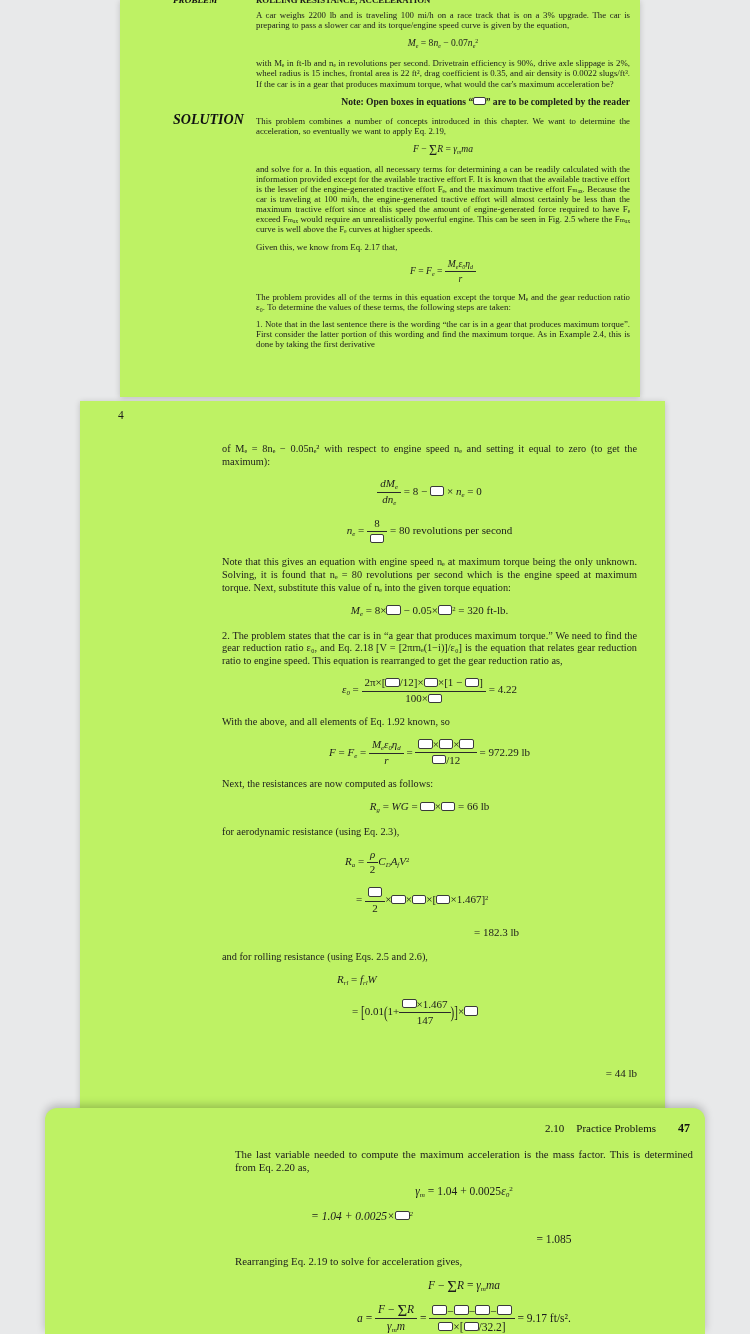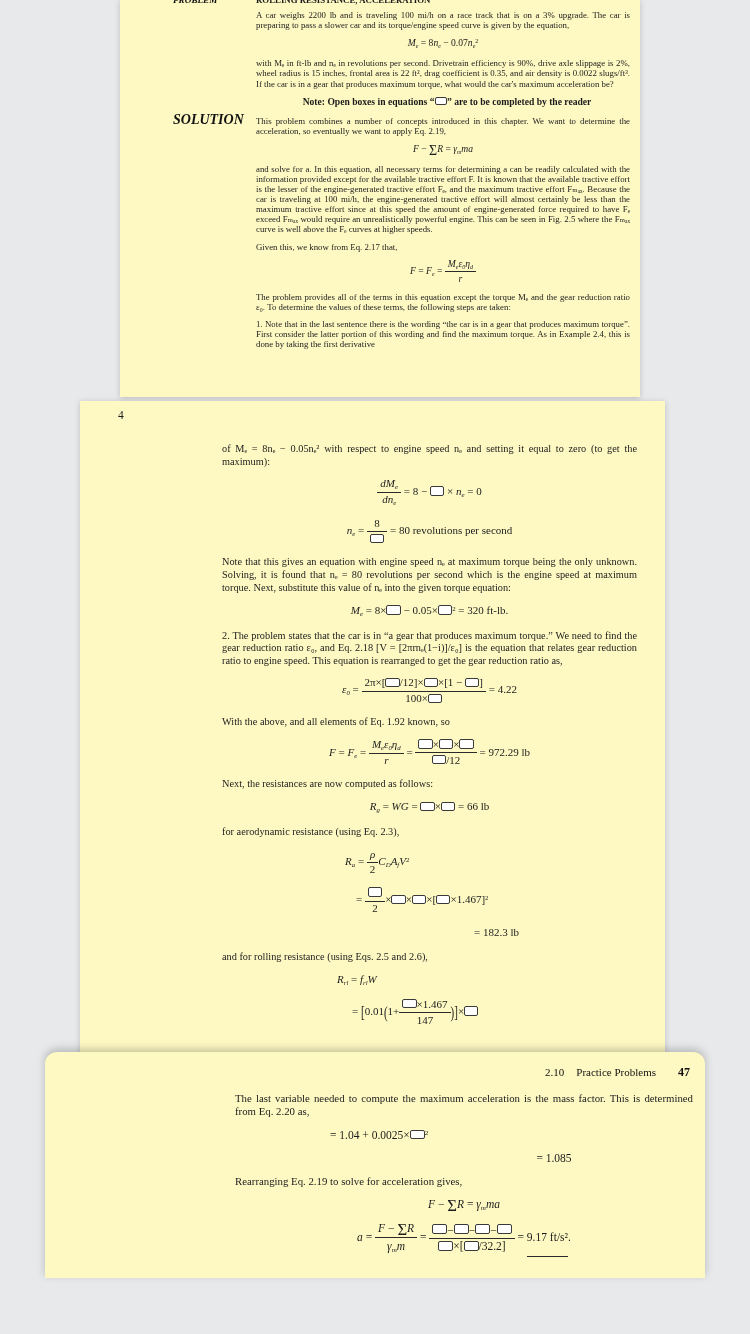--- a/index.html
+++ b/index.html
@@ -1,23 +1,23 @@
 <!DOCTYPE html>
 <html><head>
 <meta charset="utf-8">
 <style>
   * { margin:0; padding:0; box-sizing:border-box; }
   html,body { width:750px; height:1334px; overflow:hidden; background:#e8e9ea; }
   .canvas { position:relative; width:750px; height:1334px;
             font-family:"Liberation Serif","DejaVu Serif",serif; color:#1b1b1b; }
-  .page { position:absolute; background:#fef9c3; overflow:hidden;
+  .page { position:absolute; background:#bef264; overflow:hidden;
           box-shadow:0 1px 6px rgba(0,0,0,0.18); }
   .page1 { left:120px; top:0;      width:520px; height:397px; }
   .page2 { left:80px;  top:401px;  width:585px; height:716px; }
-  .page3 { left:45px;  top:1052px; width:660px; height:226px;
+  .page3 { left:45px;  top:1108px; width:660px; height:226px;
            border-radius:12px 12px 0 0; box-shadow:0 -3px 9px rgba(0,0,0,0.22); }
 
   .p1-content { margin:-5px 10px 0 136px; font-size:8.8px;  line-height:10.1px; }
   .p2-content { margin:42px 28px 0 142px; font-size:10.3px; line-height:12.6px; }
   .p3-content { margin:12px 12px 0 190px; font-size:10.8px; line-height:13.4px; }
 
   .para { text-align:justify; }
   .h { font-weight:bold; text-align:left; }
   .p1-content .para { margin-bottom:7px; }
   .p1-content .h   { margin-bottom:5px; }
@@ -57,21 +57,21 @@
 <div class="canvas">
 
   <div class="page page1">
     <div class="side-label problem-label">PROBLEM</div>
     <div class="side-label solution-label">SOLUTION</div>
     <div class="content p1-content" id="page1-content">
         <p class="para h">ROLLING RESISTANCE, ACCELERATION</p>
         <p class="para">A car weighs 2200 lb and is traveling 100 mi/h on a race track that is on a 3% upgrade. The car is preparing to pass a slower car and its torque/engine speed curve is given by the equation,</p>
         <div class="eq"><span class="eq-i">M</span><span class="eq-sub">e</span><span class="eq-r"> = 8</span><span class="eq-i">n</span><span class="eq-sub">e</span><span class="eq-r"> − 0.07</span><span class="eq-i">n</span><span class="eq-sub">e</span><span class="eq-sup">2</span></div>
         <p class="para">with Mₑ in ft-lb and nₑ in revolutions per second. Drivetrain efficiency is 90%, drive axle slippage is 2%, wheel radius is 15 inches, frontal area is 22 ft², drag coefficient is 0.35, and air density is 0.0022 slugs/ft³. If the car is in a gear that produces maximum torque, what would the car's maximum acceleration be?</p>
-        <div class="eq note" style="text-align: center; margin-left: 8px;"><span class="eq-b">Note: Open boxes in equations “</span><span class="eq-box"></span><span class="eq-b">” are to be completed by the reader</span></div>
+        <div class="eq note" style="text-align: right; margin-left: 8px;"><span class="eq-b">Note: Open boxes in equations “</span><span class="eq-box"></span><span class="eq-b">” are to be completed by the reader</span></div>
         <p class="para">This problem combines a number of concepts introduced in this chapter. We want to determine the acceleration, so eventually we want to apply Eq. 2.19,</p>
         <div class="eq"><span class="eq-i">F</span><span class="eq-r"> − </span><span class="eq-sum">Σ</span><span class="eq-i">R</span><span class="eq-r"> = </span><span class="eq-i">γ</span><span class="eq-sub">m</span><span class="eq-i">ma</span></div>
         <p class="para">and solve for a. In this equation, all necessary terms for determining a can be readily calculated with the information provided except for the available tractive effort F. It is known that the available tractive effort is the lesser of the engine-generated tractive effort Fₑ, and the maximum tractive effort Fₘₐₓ. Because the car is traveling at 100 mi/h, the engine-generated tractive effort will almost certainly be less than the maximum tractive effort since at this speed the amount of engine-generated force required to have Fₑ exceed Fₘₐₓ would require an unrealistically powerful engine. This can be seen in Fig. 2.5 where the Fₘₐₓ curve is well above the Fₑ curves at higher speeds.</p>
         <p class="para">Given this, we know from Eq. 2.17 that,</p>
         <div class="eq"><span class="eq-i">F</span><span class="eq-r"> = </span><span class="eq-i">F</span><span class="eq-sub">e</span><span class="eq-r"> = </span><span class="eq-frac"><span class="eq-num"><span class="eq-i">M</span><span class="eq-sub">e</span><span class="eq-i">ε</span><span class="eq-sub">0</span><span class="eq-i">η</span><span class="eq-sub">d</span></span><span class="eq-den"><span class="eq-i">r</span></span></span></div>
         <p class="para">The problem provides all of the terms in this equation except the torque Mₑ and the gear reduction ratio ε₀. To determine the values of these terms, the following steps are taken:</p>
         <p class="para">1. Note that in the last sentence there is the wording “the car is in a gear that produces maximum torque”. First consider the latter portion of this wording and find the maximum torque. As in Example 2.4, this is done by taking the first derivative</p>
       </div>
   </div>
 
@@ -99,21 +99,22 @@
         <div class="eq" style="text-align: right; margin-left: 134px; margin-top: 40px;"><span class="eq-r">=  44 lb</span></div>
       </div>
   </div>
 
   <div class="page page3">
     <div class="p3-header">
       <span class="sec">2.10</span><span>Practice Problems</span><span class="pg">47</span>
     </div>
     <div class="content p3-content" id="page3-content">
         <p class="para">The last variable needed to compute the maximum acceleration is the mass factor. This is determined from Eq. 2.20 as,</p>
-        <div class="eq" style="text-align: left; margin-left: 95px;"><span class="eq-r">= 1.04 + 0.0025×</span><span class="eq-box"></span><span class="eq-sup">2</span></div>
+        <div class="eq"><span class="eq-i">γ</span><span class="eq-sub">m</span><span class="eq-r"> = 1.04 + 0.0025</span><span class="eq-i">ε</span><span class="eq-sub">0</span><span class="eq-sup">2</span></div>
+        <div class="eq" style="text-align: left; margin-left: 76px; font-style: italic;"><span class="eq-r">= 1.04 + 0.0025×</span><span class="eq-box"></span><span class="eq-sup">2</span></div>
         <div class="eq" style="text-align: center; margin-left: 180px;"><span class="eq-r">= 1.085</span></div>
         <p class="para">Rearranging Eq. 2.19 to solve for acceleration gives,</p>
         <div class="eq"><span class="eq-i">F</span><span class="eq-r"> − </span><span class="eq-sum">Σ</span><span class="eq-i">R</span><span class="eq-r"> = </span><span class="eq-i">γ</span><span class="eq-sub">m</span><span class="eq-i">ma</span></div>
         <div class="eq"><span class="eq-i">a</span><span class="eq-r"> = </span><span class="eq-frac"><span class="eq-num"><span class="eq-i">F</span><span class="eq-r"> − </span><span class="eq-sum">Σ</span><span class="eq-i">R</span></span><span class="eq-den"><span class="eq-i">γ</span><span class="eq-sub">m</span><span class="eq-i">m</span></span></span><span class="eq-r">  =  </span><span class="eq-frac"><span class="eq-num"><span class="eq-box"></span><span class="eq-r">−</span><span class="eq-box"></span><span class="eq-r">−</span><span class="eq-box"></span><span class="eq-r">−</span><span class="eq-box"></span></span><span class="eq-den"><span class="eq-box"></span><span class="eq-r">×[</span><span class="eq-box"></span><span class="eq-r">/32.2]</span></span></span><span class="eq-r">  =  </span><span class="eq-u">9.17 ft/s²</span><span class="eq-r">.</span></div>
       </div>
   </div>
 
 </div>
 
 </body></html>

